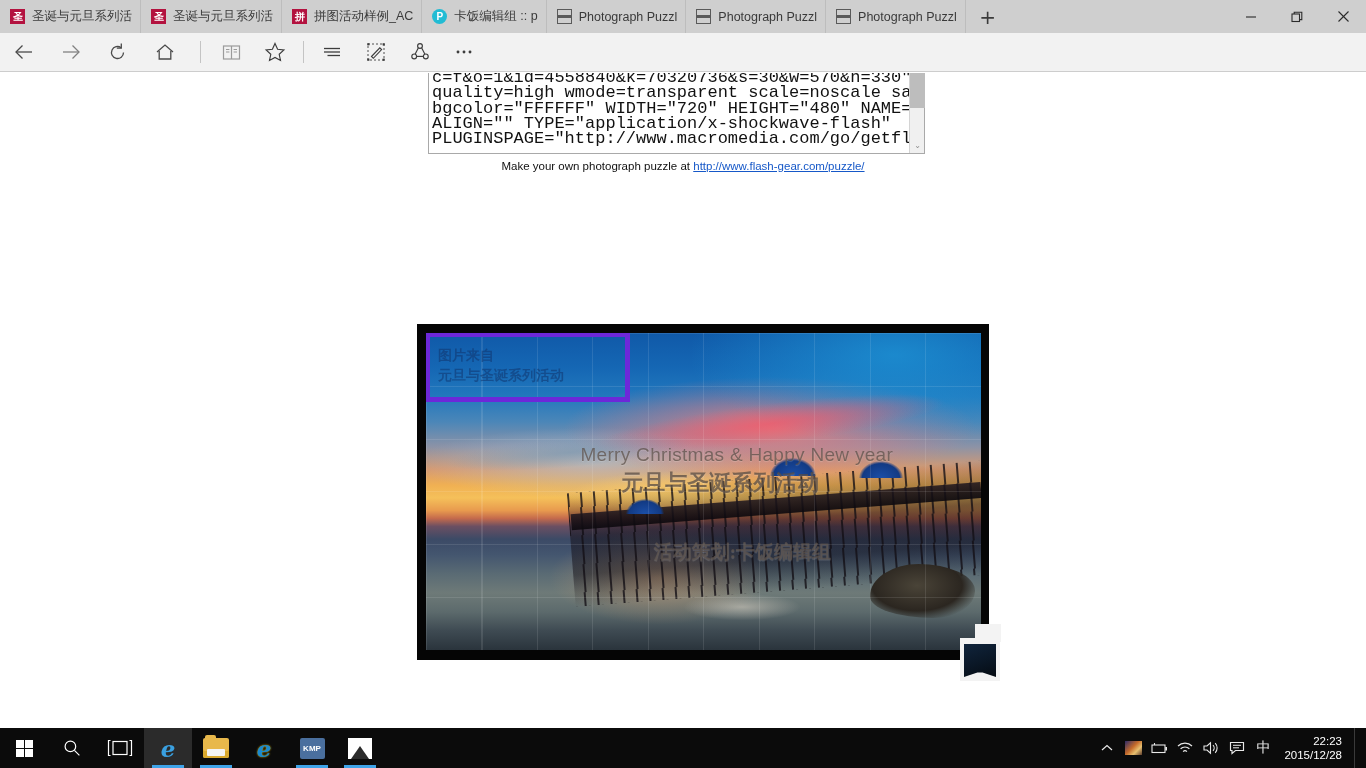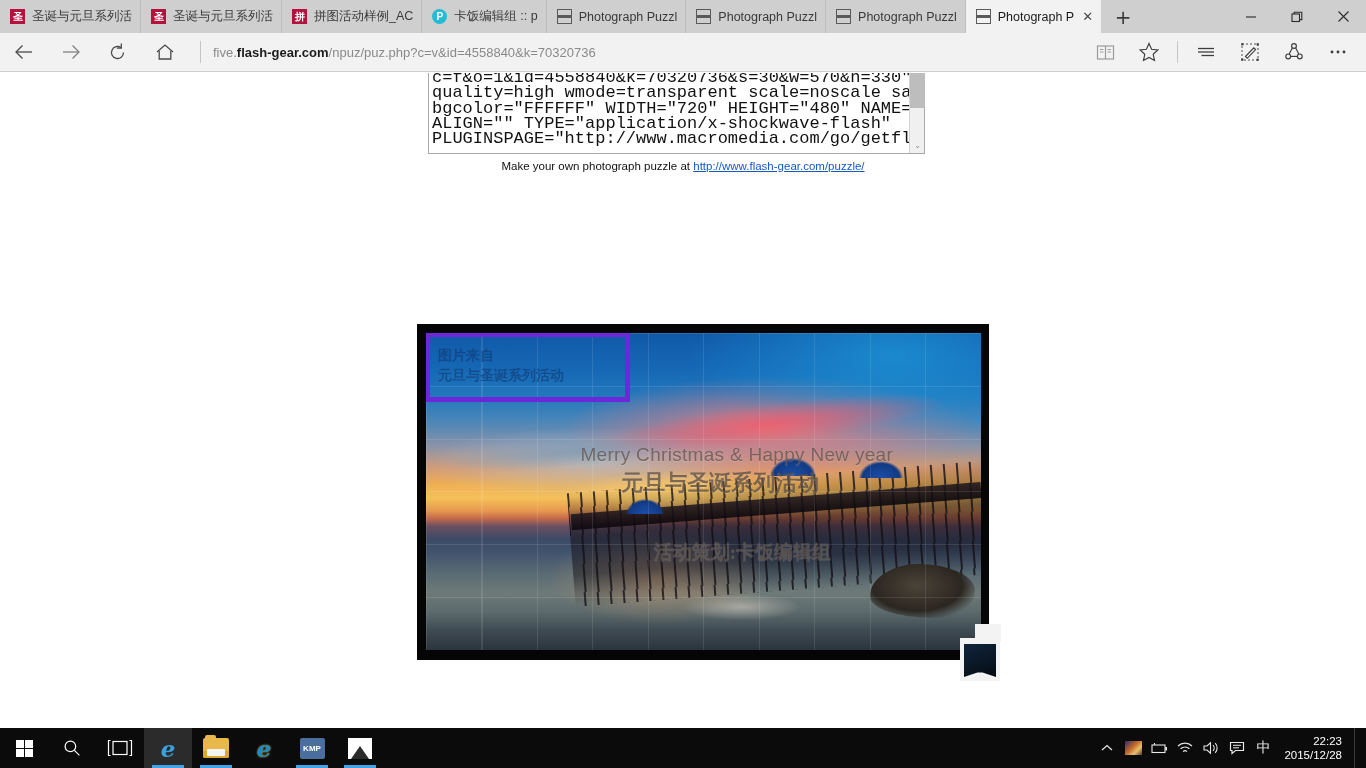--- a/index.html
+++ b/index.html
@@ -318,25 +318,20 @@
       <span class="tlabel">Photograph Puzzl</span>
     </div>
     <div class="tab inactive">
       <span class="favicon fav-frame"></span>
       <span class="tlabel">Photograph Puzzl</span>
     </div>
     <div class="tab inactive">
       <span class="favicon fav-frame"></span>
       <span class="tlabel">Photograph Puzzl</span>
     </div>
-    <div class="tab active">
-      <span class="favicon fav-frame"></span>
-      <span class="tlabel">Photograph P</span>
-      <span class="tclose">✕</span>
-    </div>
     <div class="newtab">+</div>
     <div class="tabfill"></div>
     <div class="wincontrols">
       <div class="wcbtn">
         <svg width="12" height="12" viewBox="0 0 12 12">
             <line x1="1" y1="6" x2="11" y2="6" stroke="#2b2b2b" stroke-width="1.1"></line>
           </svg>
       </div>
       <div class="wcbtn">
         <svg width="12" height="12" viewBox="0 0 12 12">
@@ -372,25 +367,20 @@
         <polyline points="14.3,1.6 14.3,6.2 9.8,6.2" fill="none" stroke="#4a4a4a" stroke-width="1.3"></polyline>
       </svg>
     </div>
     <div class="navbtn">
       <svg width="22" height="22" viewBox="0 0 22 22">
         <polyline points="3,11 11,4 19,11" fill="none" stroke="#4a4a4a" stroke-width="1.3"></polyline>
         <polyline points="5.2,10 5.2,18 16.8,18 16.8,10" fill="none" stroke="#4a4a4a" stroke-width="1.3"></polyline>
       </svg>
     </div>
     <div class="addrsep"></div>
-    <div class="addrbar">
-      <span class="url-dim">five.</span>
-        <span class="url-strong">flash-gear.com</span>
-        <span class="url-dim">/npuz/puz.php?c=v&amp;id=4558840&amp;k=70320736</span>
-    </div>
     <div class="toolright">
       <div class="trbtn">
         <svg width="21" height="21" viewBox="0 0 21 21">
           <rect x="2.5" y="4" width="16" height="13" fill="none" stroke="#9b9b9b" stroke-width="1.2"></rect>
           <line x1="10.5" y1="4" x2="10.5" y2="17" stroke="#9b9b9b" stroke-width="1.2"></line>
           <line x1="5" y1="7.5" x2="8.4" y2="7.5" stroke="#9b9b9b" stroke-width="1"></line>
           <line x1="5" y1="10" x2="8.4" y2="10" stroke="#9b9b9b" stroke-width="1"></line>
           <line x1="12.6" y1="7.5" x2="16" y2="7.5" stroke="#9b9b9b" stroke-width="1"></line>
           <line x1="12.6" y1="10" x2="16" y2="10" stroke="#9b9b9b" stroke-width="1"></line>
         </svg>

